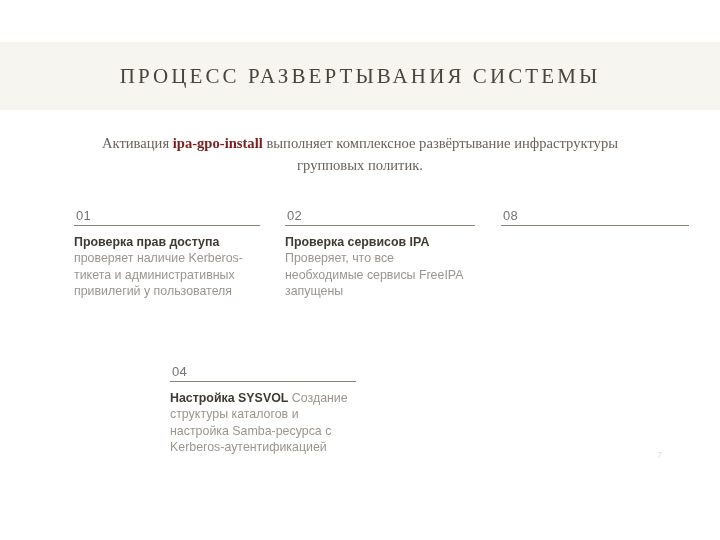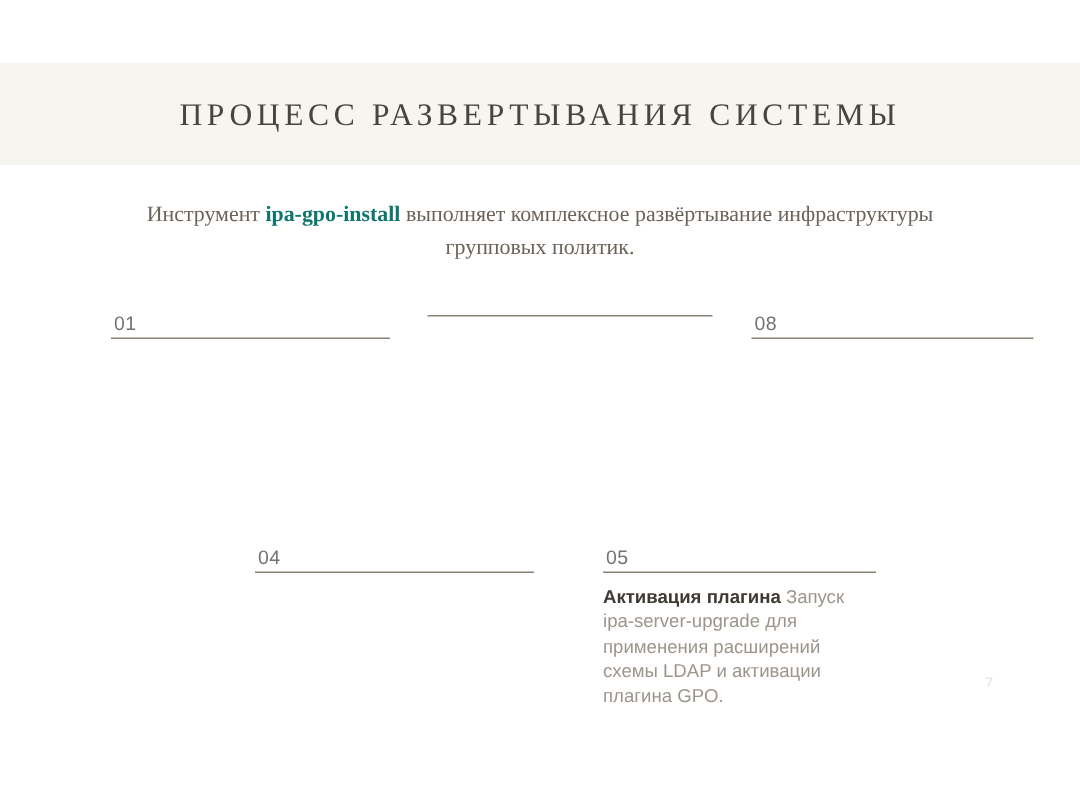--- a/index.html
+++ b/index.html
@@ -55,21 +55,21 @@
     top: 132px;
     width: 530px;
     text-align: center;
     font-family: "Liberation Serif", serif;
     font-size: 14.6px;
     line-height: 22px;
     color: #6b625a;
   }
   .subtitle b {
     font-weight: bold;
-    color: #0f766e;
+    color: #7f1d1d;
   }
 
   
   .step {
     position: absolute;
     box-sizing: border-box;
   }
   .step-num {
     font-family: "Liberation Sans", sans-serif;
     font-size: 13px;
@@ -117,43 +117,42 @@
 </head>
 <body>
 
 <div class="slide">
 
   <div class="header-band"></div>
 
   <div class="slide-title">Процесс развертывания системы</div>
 
   <div class="subtitle">
-    <span>Инструмент </span><b>ipa-gpo-install</b><span> выполняет комплексное развёртывание инфраструктуры групповых политик.</span>
+    <span>Активация </span><b>ipa-gpo-install</b><span> выполняет комплексное развёртывание инфраструктуры групповых политик.</span>
   </div>
 
   <div class="step step-01">
     <div class="step-num">01</div>
     <div class="step-rule"></div>
+    <div class="step-body"><b>Проверка прав доступа</b><span> проверяет наличие Kerberos-тикета и административных привилегий у пользователя</span></div>
   </div>
 
   <div class="step step-02">
+    <div class="step-num">02</div>
     <div class="step-rule"></div>
+    <div class="step-body"><b>Проверка сервисов IPA</b><span> Проверяет, что все необходимые сервисы FreeIPA запущены</span></div>
   </div>
 
   <div class="step step-03">
     <div class="step-num">08</div>
     <div class="step-rule"></div>
   </div>
 
   <div class="step step-04">
     <div class="step-num">04</div>
     <div class="step-rule"></div>
+    <div class="step-body"><b>Настройка SYSVOL</b><span> Создание структуры каталогов и настройка Samba-ресурса с Kerberos-аутентификацией</span></div>
   </div>
 
-  <div class="step step-05">
-    <div class="step-num">05</div>
-    <div class="step-rule"></div>
-    <div class="step-body"><b>Активация плагина</b><span> Запуск ipa-server-upgrade для применения расширений схемы LDAP и активации плагина GPO.</span></div>
-  </div>
 
   <div class="page-number">7</div>
 
 </div>
 
 </body></html>

